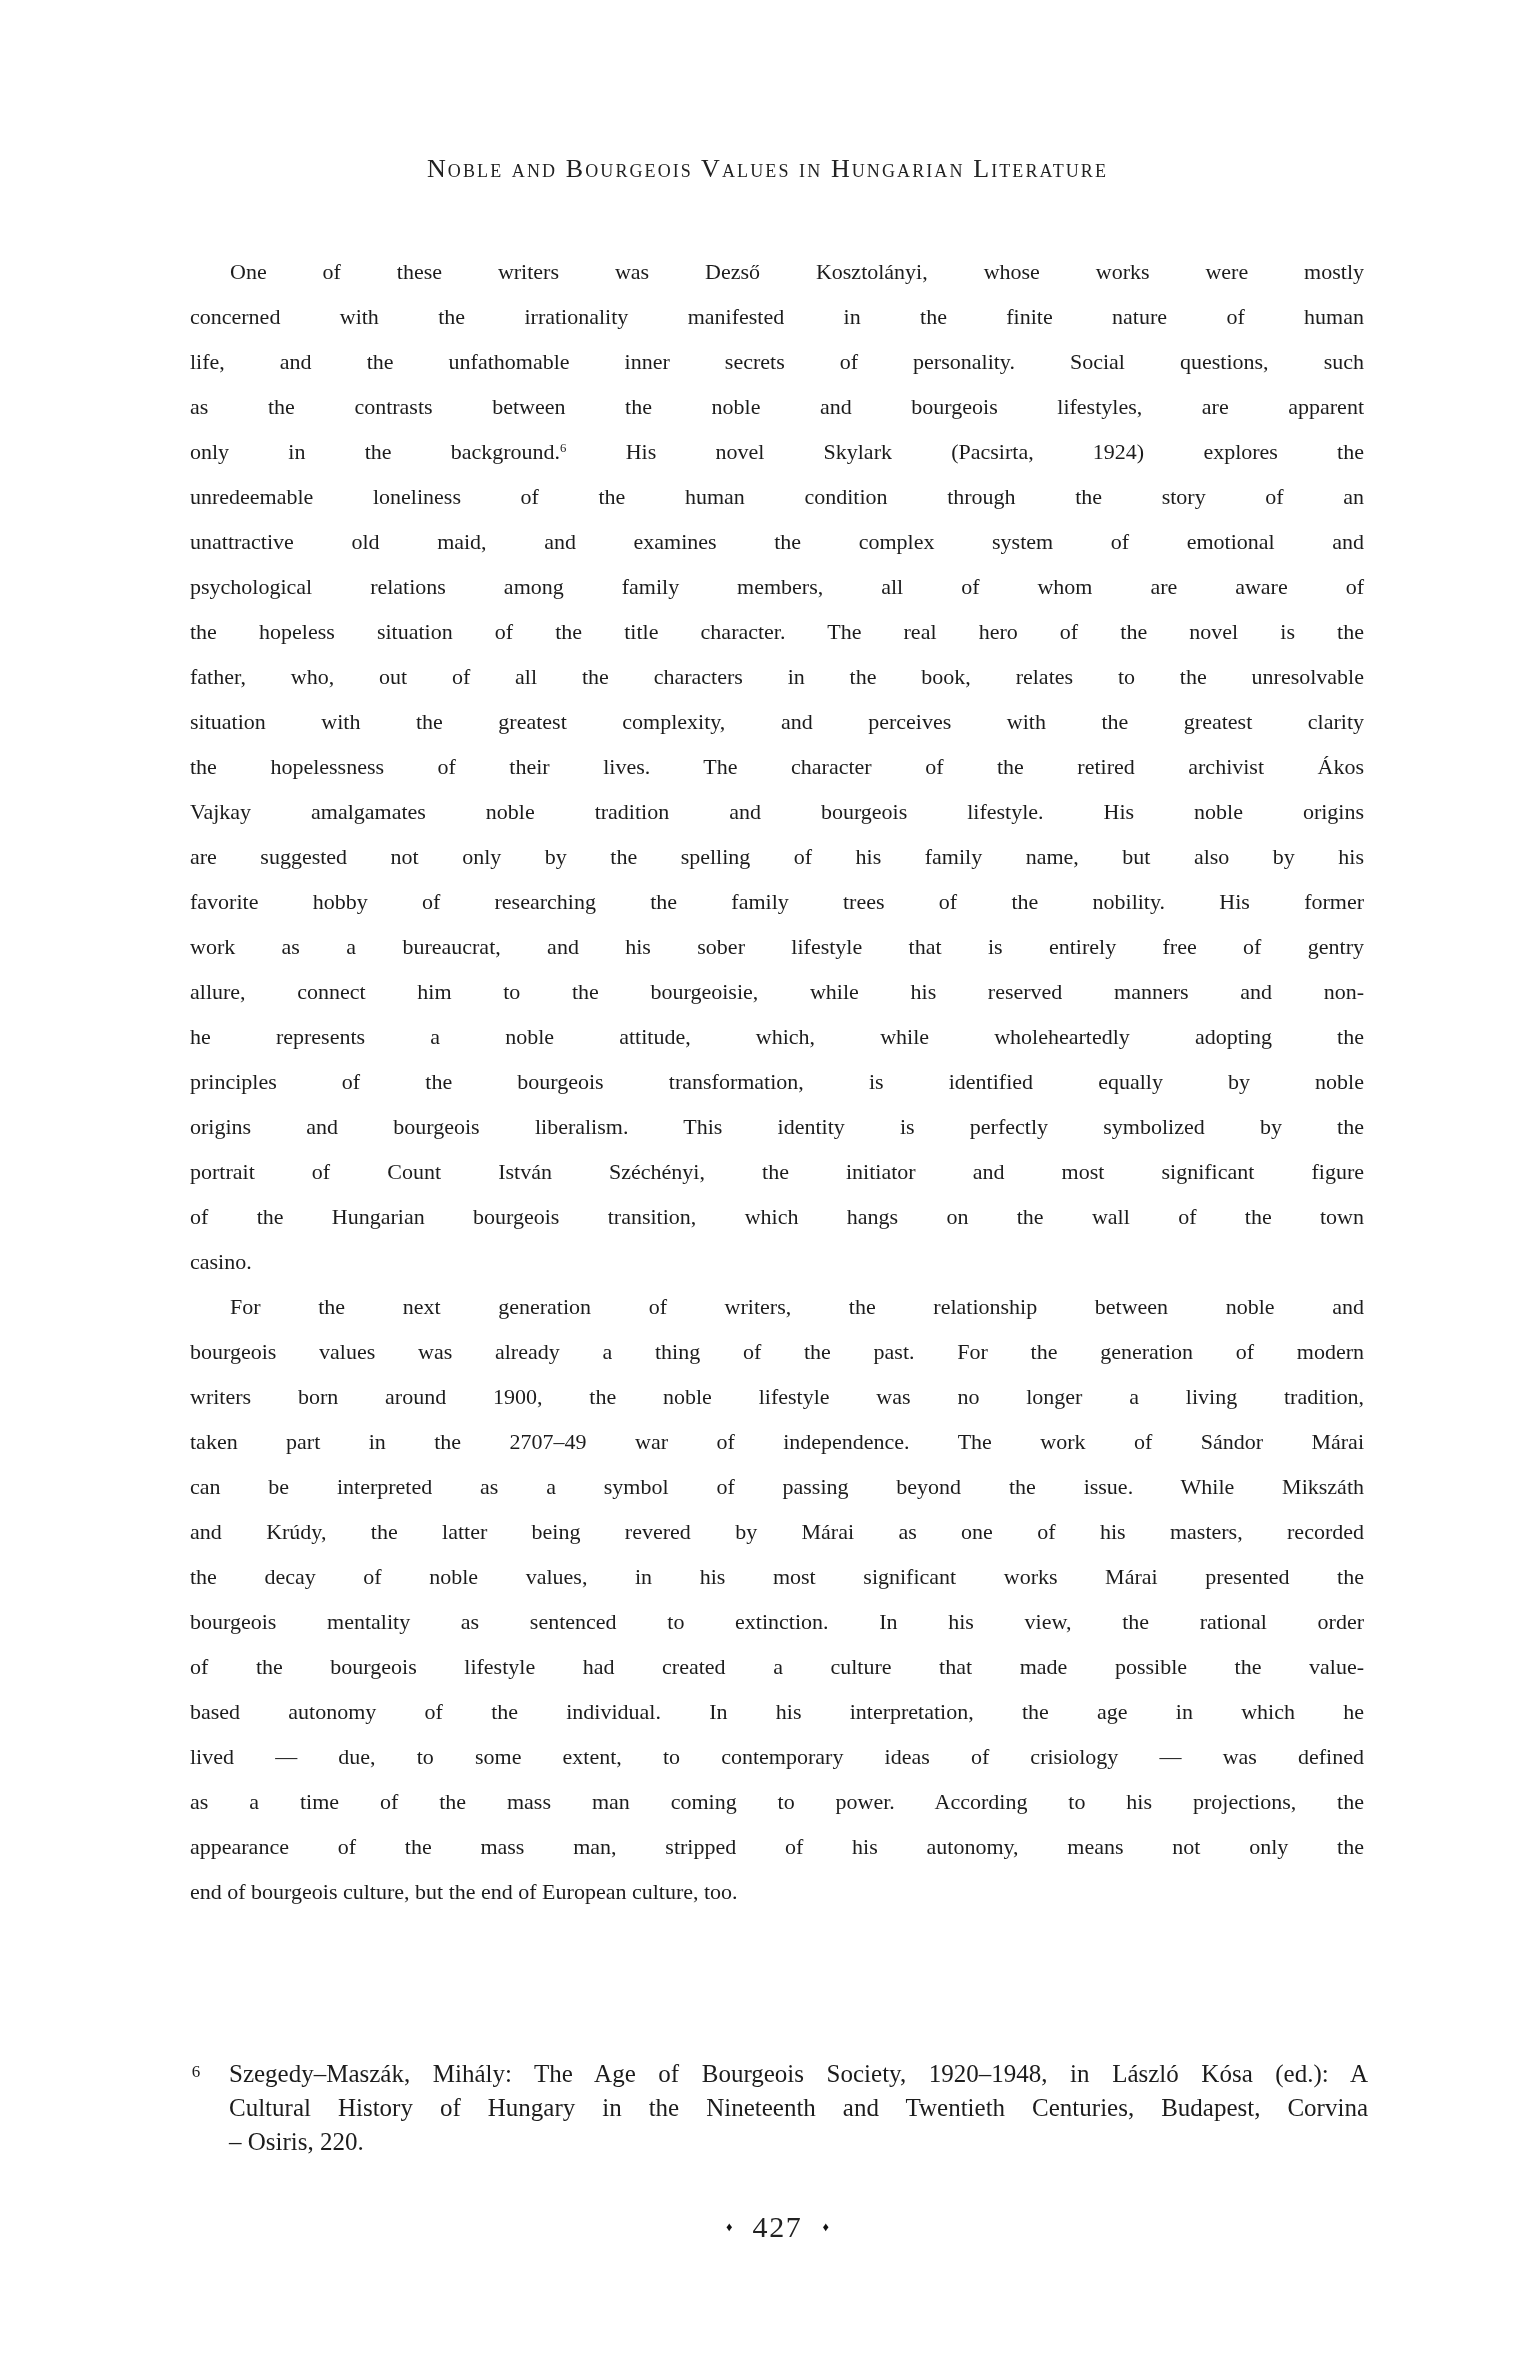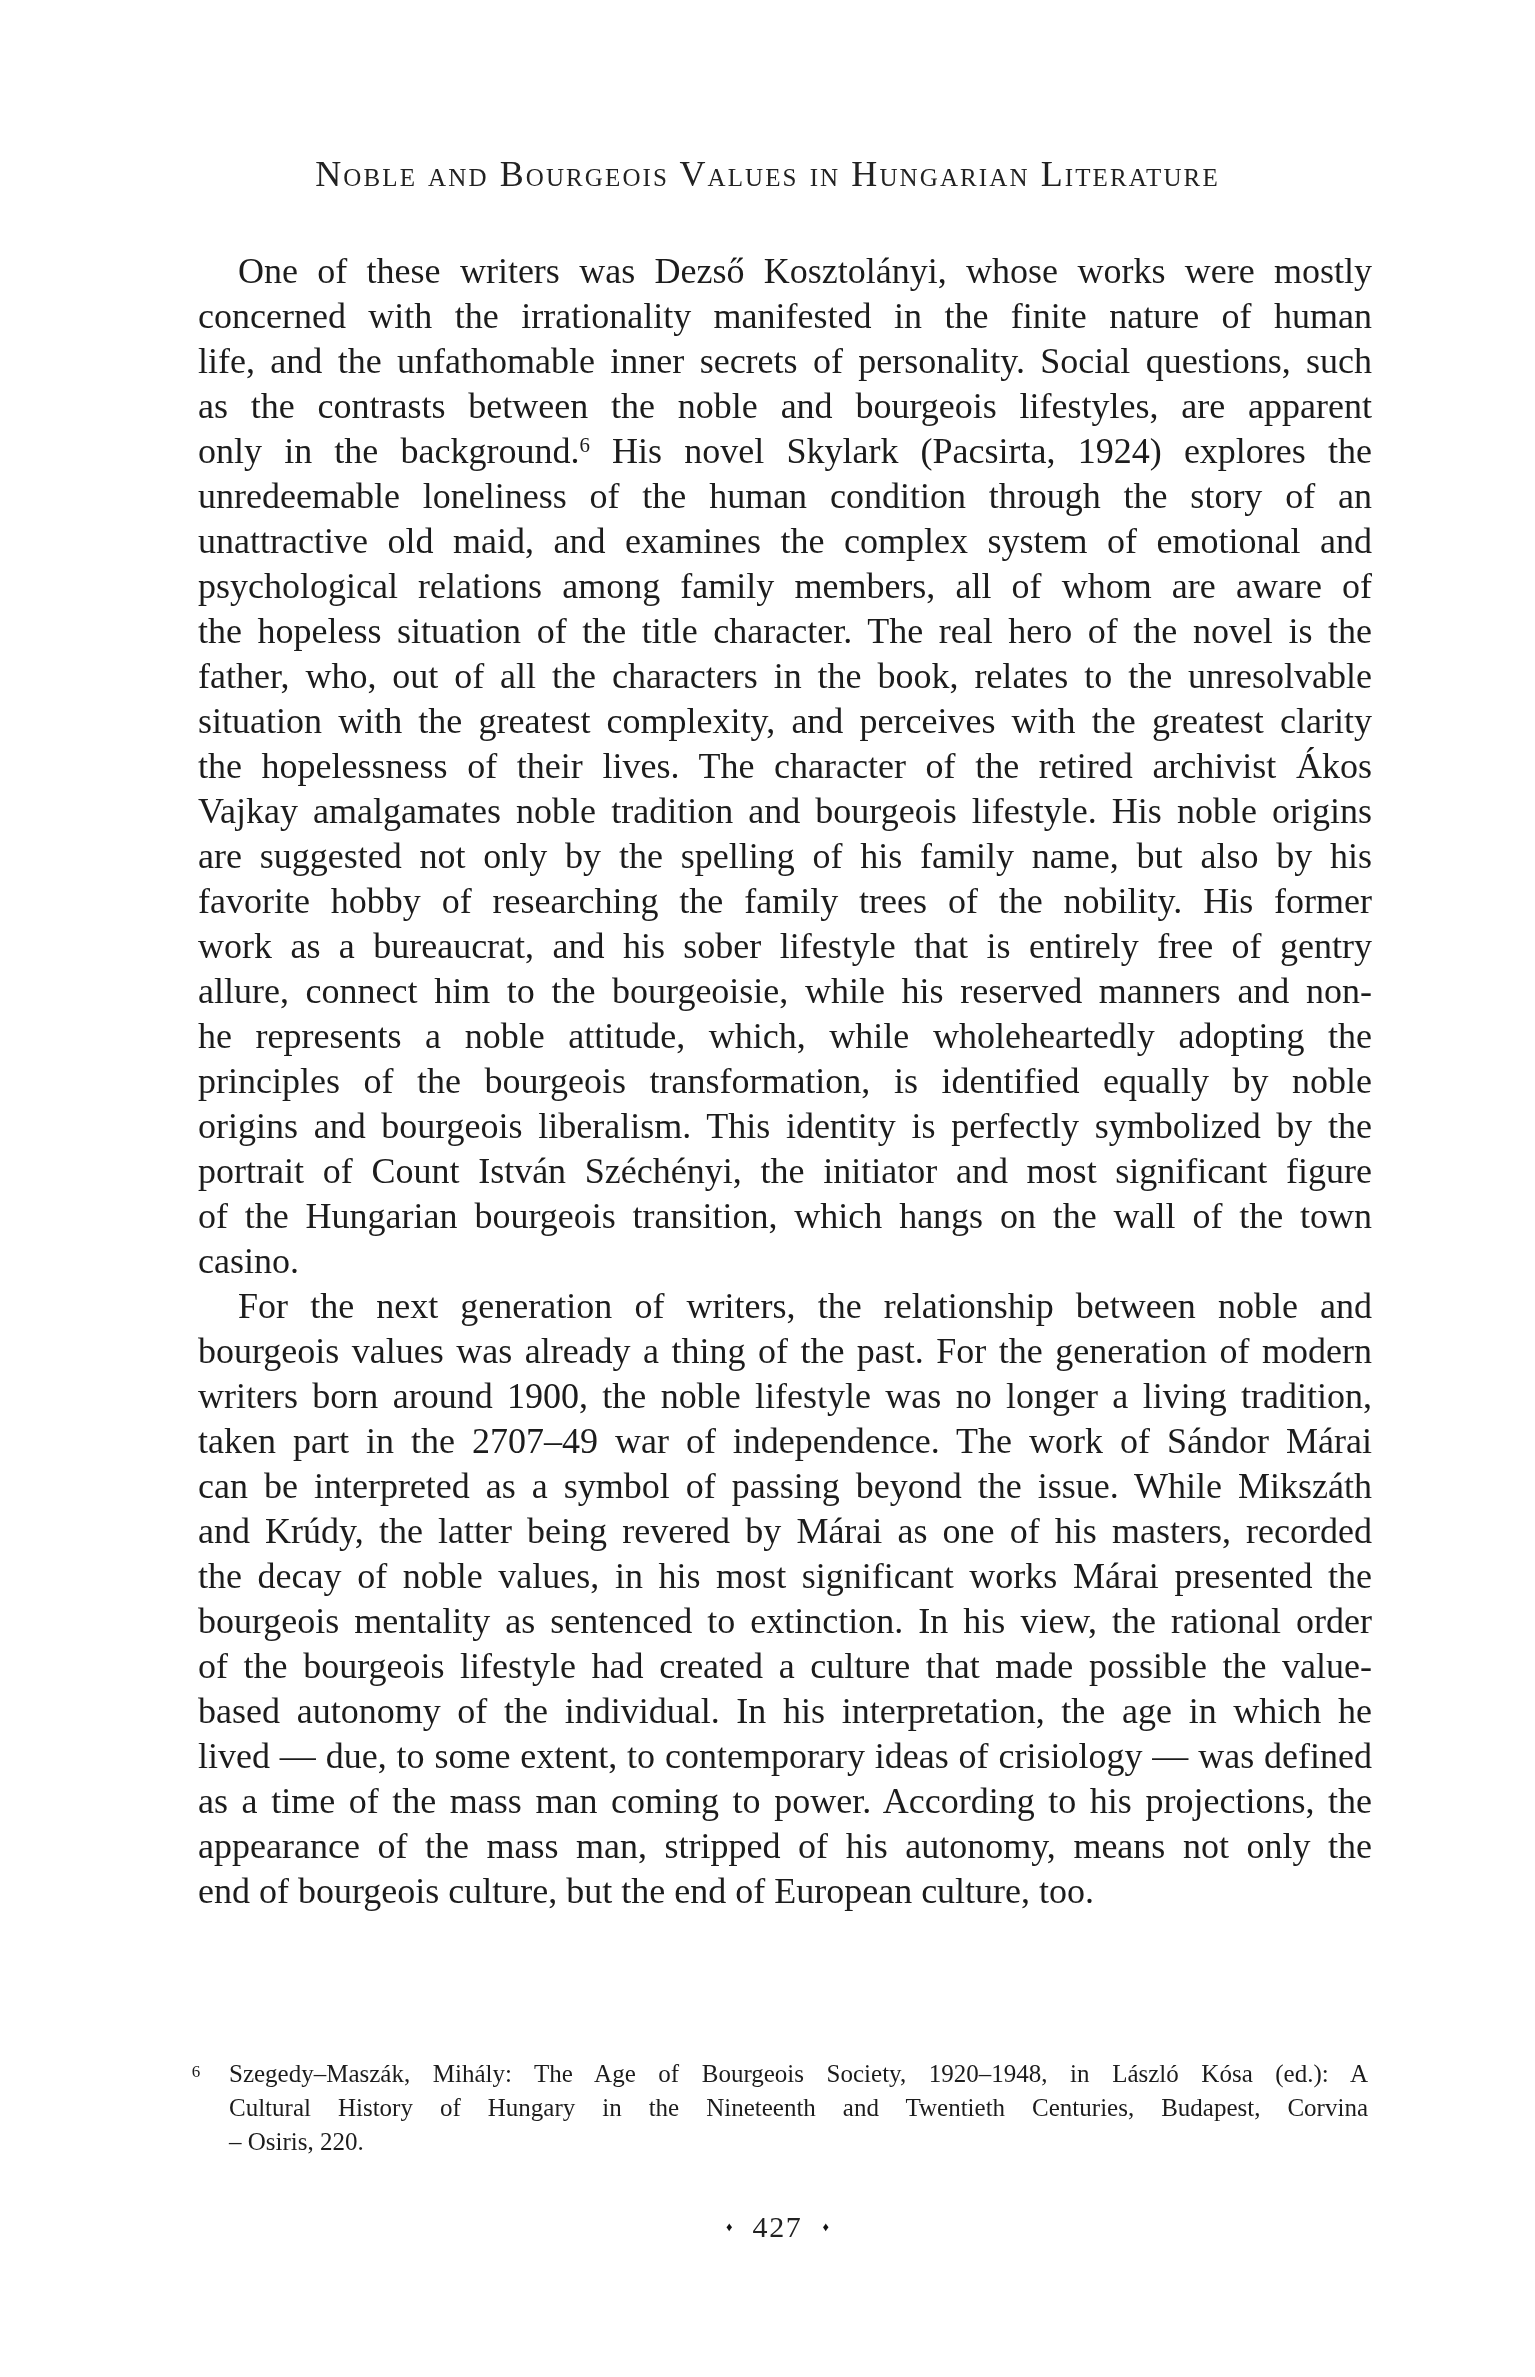--- a/index.html
+++ b/index.html
@@ -12,31 +12,31 @@
     color: #1c1c1c;
     overflow: hidden;
   }
   .running-head {
     position: absolute;
     top: 156px;
     left: 0;
     width: 100%;
     text-align: center;
     font-variant: small-caps;
-    font-size: 36px;
+    font-size: 26px;
     line-height: 1;
     letter-spacing: 2.1px;
     color: #222222;
   }
   .body-text {
     position: absolute;
     top: 249px;
-    left: 198px;
+    left: 190px;
     width: 1174px;
-    font-size: 36px;
+    font-size: 22px;
     line-height: 45px;
   }
   .line {
     text-align: justify;
     text-align-last: justify;
     -moz-text-align-last: justify;
   }
   .line.last {
     text-align-last: left;
     -moz-text-align-last: left;

